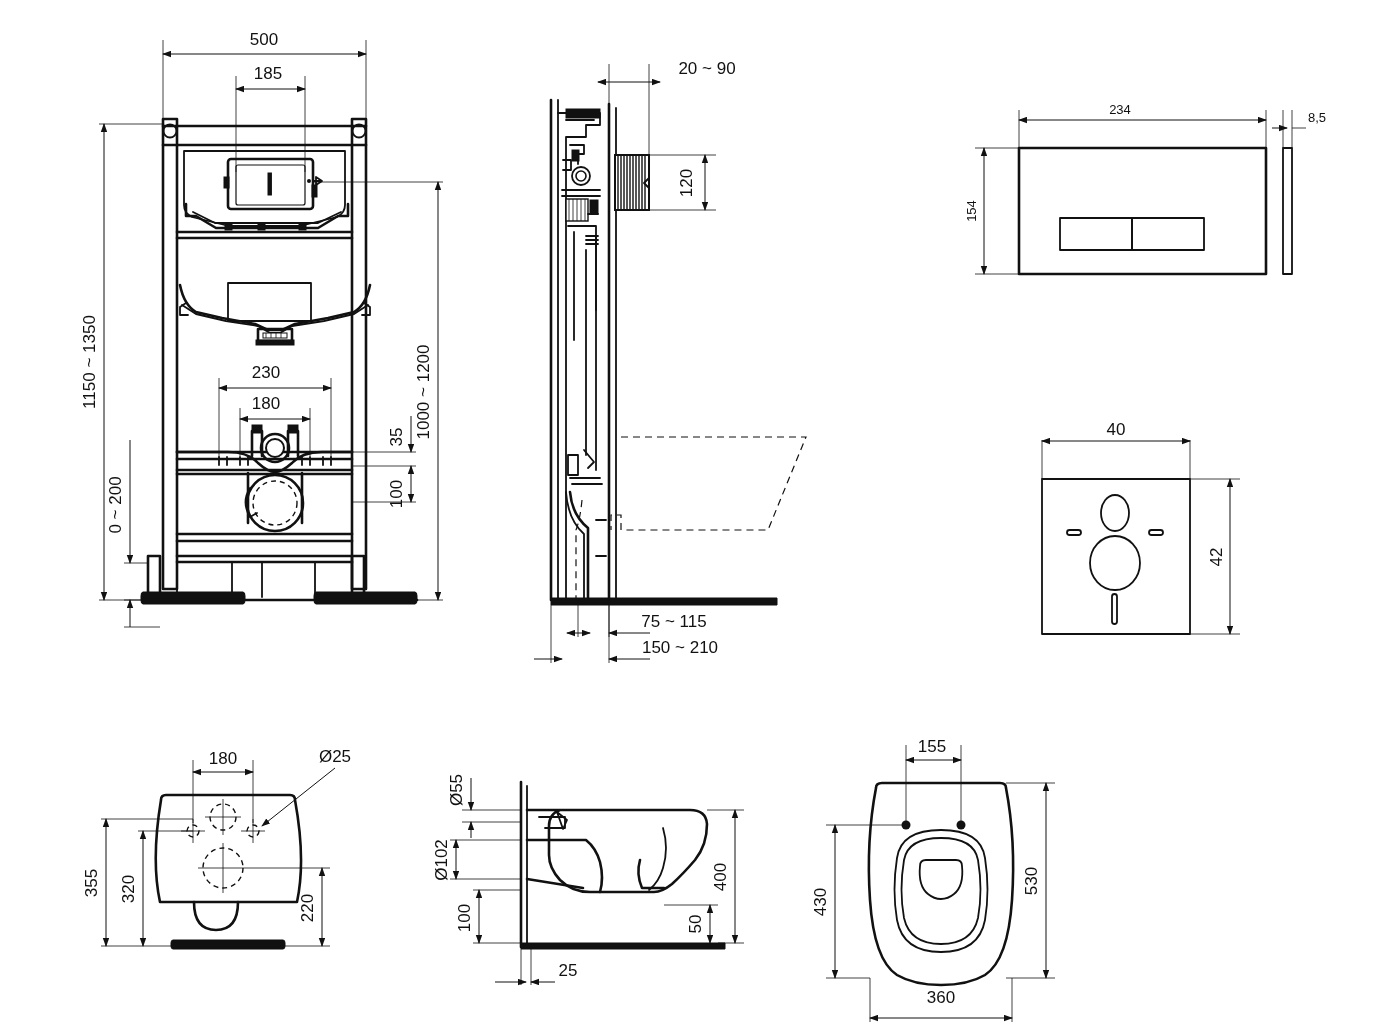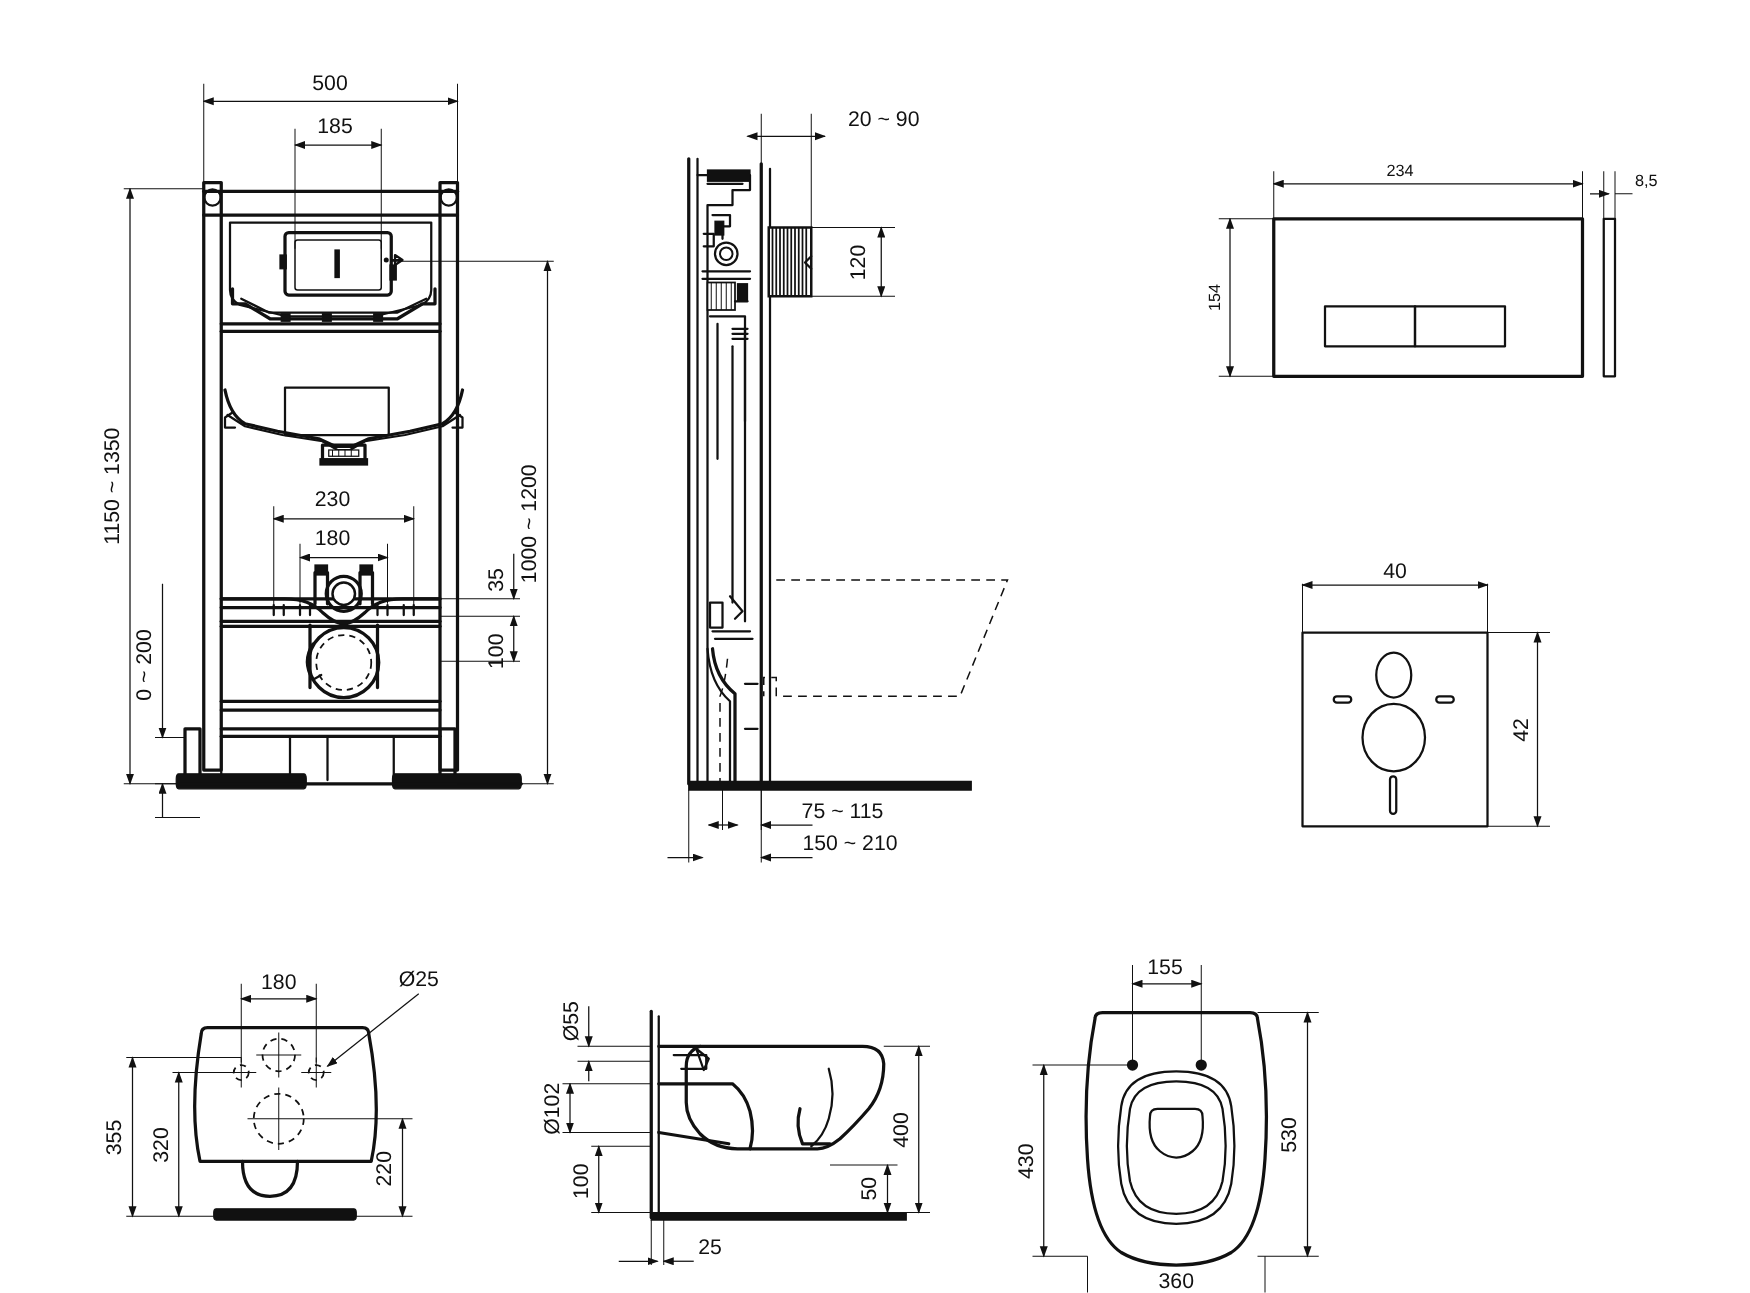--- a/index.html
+++ b/index.html
@@ -1,18 +1,18 @@
 <!DOCTYPE html>
 <html><head>
 <meta charset="utf-8">
 <style>
   html,body{margin:0;padding:0;background:#ffffff;}
   body{width:1400px;height:1034px;position:relative;overflow:hidden;
        font-family:"Liberation Sans","DejaVu Sans",sans-serif;color:#111;}
-  .sheet{position:absolute;inset:0;margin-top:27px;}
+  .sheet{position:absolute;inset:0;}
   svg{display:block;}
 </style>
 </head>
 <body>
 
 <div class="sheet">
 <svg width="1400" height="1034" viewBox="0 0 1400 1034" xmlns="http://www.w3.org/2000/svg">
   <defs>
     <marker id="ah" markerWidth="9" markerHeight="9" refX="8" refY="3.2" orient="auto" markerUnits="userSpaceOnUse">
       <path d="M0,0 L9,3.2 L0,6.4 Z" fill="#111"></path>

